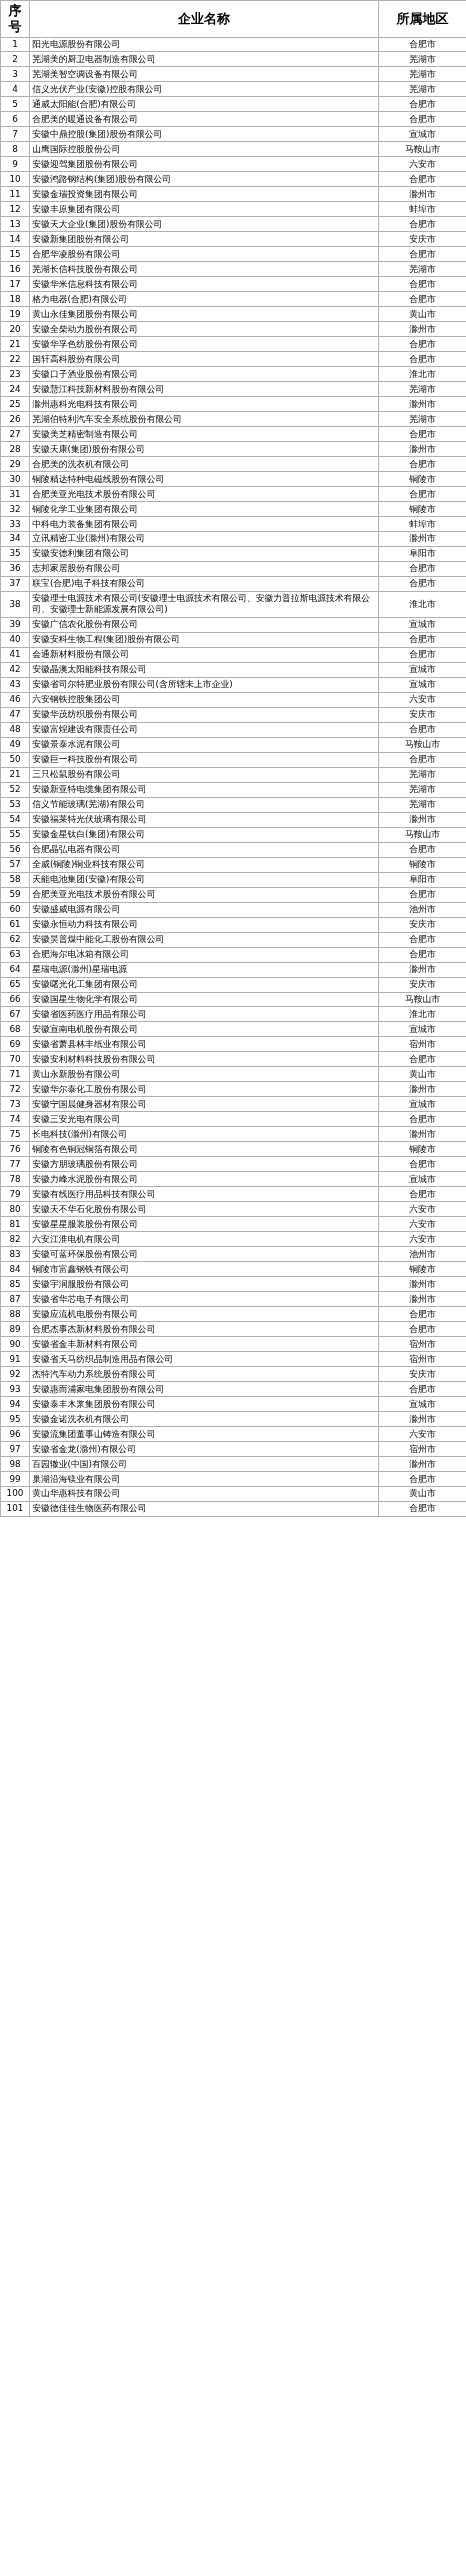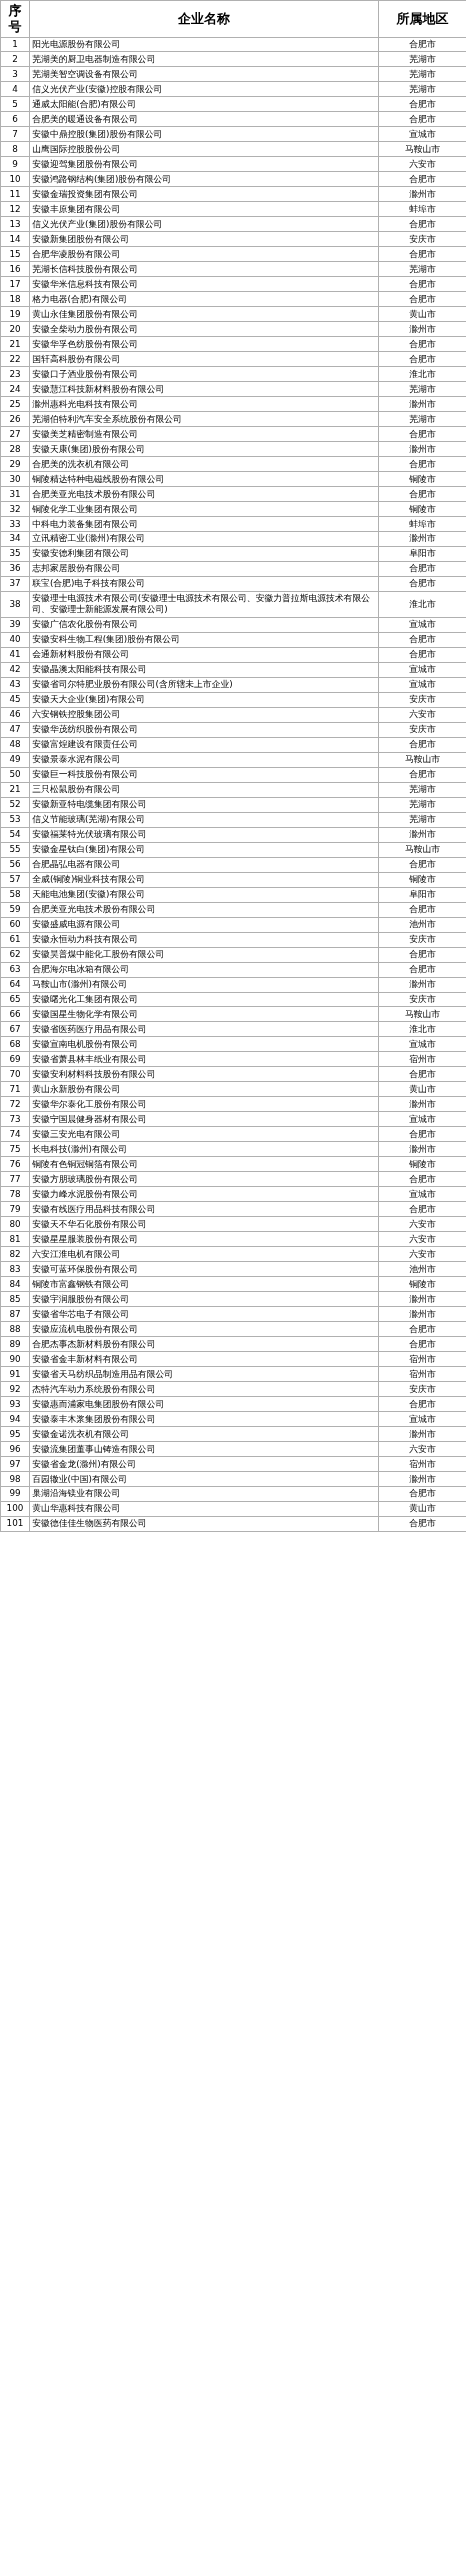--- a/index.html
+++ b/index.html
@@ -123,21 +123,21 @@
         <td class="cell-name">安徽金瑞投资集团有限公司</td>
         <td class="cell-region">滁州市</td>
       </tr>
       <tr class="row">
         <td class="cell-index">12</td>
         <td class="cell-name">安徽丰原集团有限公司</td>
         <td class="cell-region">蚌埠市</td>
       </tr>
       <tr class="row">
         <td class="cell-index">13</td>
-        <td class="cell-name">信义光伏产业(集团)股份有限公司</td>
+        <td class="cell-name">安徽天大企业(集团)股份有限公司</td>
         <td class="cell-region">合肥市</td>
       </tr>
       <tr class="row">
         <td class="cell-index">14</td>
         <td class="cell-name">安徽新集团股份有限公司</td>
         <td class="cell-region">安庆市</td>
       </tr>
       <tr class="row">
         <td class="cell-index">15</td>
         <td class="cell-name">合肥华凌股份有限公司</td>
@@ -277,25 +277,20 @@
         <td class="cell-index">42</td>
         <td class="cell-name">安徽晶澳太阳能科技有限公司</td>
         <td class="cell-region">宣城市</td>
       </tr>
       <tr class="row">
         <td class="cell-index">43</td>
         <td class="cell-name">安徽省司尔特肥业股份有限公司(含所辖未上市企业)</td>
         <td class="cell-region">宣城市</td>
       </tr>
       <tr class="row">
-        <td class="cell-index">45</td>
-        <td class="cell-name">安徽天大企业(集团)有限公司</td>
-        <td class="cell-region">安庆市</td>
-      </tr>
-      <tr class="row">
         <td class="cell-index">46</td>
         <td class="cell-name">六安钢铁控股集团公司</td>
         <td class="cell-region">六安市</td>
       </tr>
       <tr class="row">
         <td class="cell-index">47</td>
         <td class="cell-name">安徽华茂纺织股份有限公司</td>
         <td class="cell-region">安庆市</td>
       </tr>
       <tr class="row">
@@ -373,21 +368,21 @@
         <td class="cell-name">安徽昊普煤中能化工股份有限公司</td>
         <td class="cell-region">合肥市</td>
       </tr>
       <tr class="row">
         <td class="cell-index">63</td>
         <td class="cell-name">合肥海尔电冰箱有限公司</td>
         <td class="cell-region">合肥市</td>
       </tr>
       <tr class="row">
         <td class="cell-index">64</td>
-        <td class="cell-name">马鞍山市(滁州)有限公司</td>
+        <td class="cell-name">星瑞电源(滁州)星瑞电源</td>
         <td class="cell-region">滁州市</td>
       </tr>
       <tr class="row">
         <td class="cell-index">65</td>
         <td class="cell-name">安徽曙光化工集团有限公司</td>
         <td class="cell-region">安庆市</td>
       </tr>
       <tr class="row">
         <td class="cell-index">66</td>
         <td class="cell-name">安徽国星生物化学有限公司</td>

